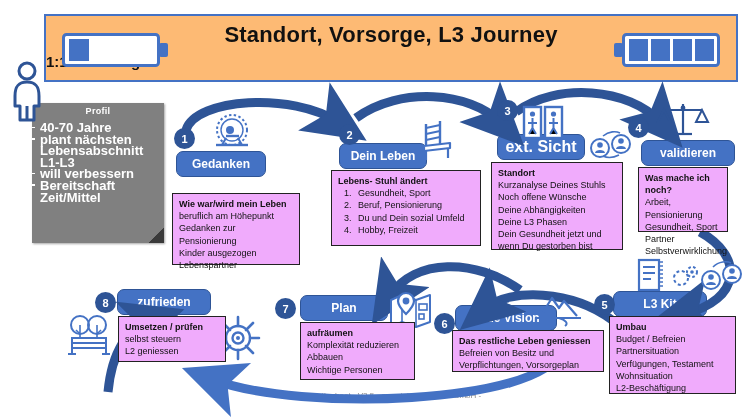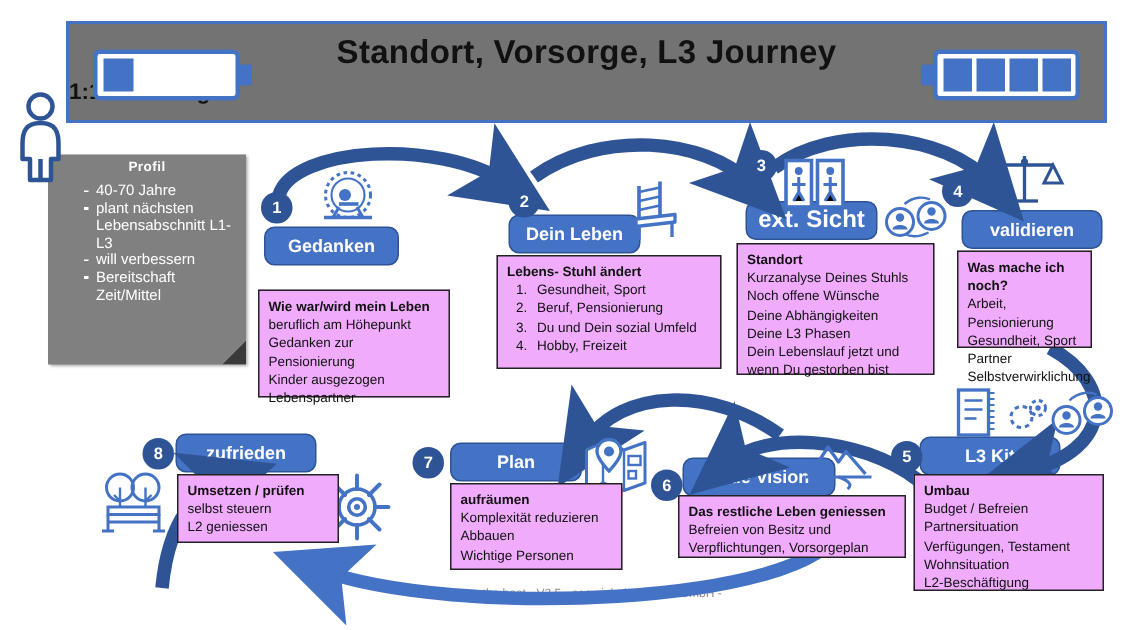--- a/index.html
+++ b/index.html
@@ -9,21 +9,21 @@
     font-family:"Liberation Sans", sans-serif;
     overflow:hidden;
     position:relative;
   }
   #stage{position:absolute;left:0;top:0;width:754px;height:420px;}
   .abs{position:absolute;}
 
   
   #header{
     left:44px;top:14px;width:694px;height:68px;
-    border:2px solid #4472C4;background:#737373;box-sizing:border-box;
+    border:2px solid #4472C4;background:#fdba74;box-sizing:border-box;
   }
   #header-title{
     position:absolute;left:0;right:0;top:6px;
     text-align:center;font-size:22px;font-weight:bold;color:#111;
     letter-spacing:.2px;
   }
   #header-sub{
     position:absolute;left:0;right:0;top:37px;
     text-align:left;font-size:15px;font-weight:bold;color:#111;
   }
@@ -35,22 +35,22 @@
   #profile{
     left:32px;top:103px;width:132px;height:140px;
     background:#808080;
     box-shadow:1px 1px 2px rgba(0,0,0,.35);
   }
   #profile-title{
     text-align:center;color:#fff;font-size:9px;font-weight:bold;
     padding-top:3px;letter-spacing:.3px;
   }
   #profile-list{
-    list-style:none;margin:6px 0 0 0;padding:0 5px 0 24px;
-    color:#fff;font-size:10px;font-weight:normal;line-height:11.6px;
+    list-style:none;margin:6px 0 0 0;padding:0 5px 0 0;
+    color:#fff;font-size:13px;font-weight:bold;line-height:11.6px;
   }
   #profile-list li{position:relative;padding-left:8px;}
   #profile-list li:before{
     content:"";position:absolute;left:0;top:4.5px;
     width:3px;height:1.5px;background:#fff;
   }
   #profile-fold{
     position:absolute;right:0;bottom:0;width:0;height:0;
     border-left:16px solid transparent;border-bottom:16px solid #ffffff;
   }
@@ -212,21 +212,21 @@
     <path d="M32.5,14 L32.5,26 M28,19 L37,19 M29,30 L32.5,24 L36,30" stroke="#4472C4" stroke-width="2"></path>
   </svg>
   <div class="stepnum" style="left:497px;top:100px">3</div>
   <div class="pill" style="left:497px;top:134px;width:86px;height:24px;font-size:16px">ext. Sicht</div>
   <div class="card pad" style="left:491px;top:162px;width:132px;height:88px">
     <div class="hd">Standort</div>
     <div class="ln">Kurzanalyse Deines Stuhls</div>
     <div class="ln">Noch offene Wünsche</div>
     <div class="ln">Deine Abhängigkeiten</div>
     <div class="ln">Deine L3 Phasen</div>
-    <div class="ln">Dein Lebenslauf jetzt und</div>
+    <div class="ln">Dein Gesundheit jetzt und</div>
     <div class="ln">wenn Du gestorben bist</div>
   </div>
 
   <svg class="ic" style="left:589px;top:128px" width="44" height="32" viewBox="0 0 44 32">
     <circle cx="11" cy="20" r="9" fill="#fff" stroke="#4472C4" stroke-width="2"></circle>
     <circle cx="11" cy="17" r="2.8" fill="#4472C4"></circle>
     <path d="M6,25 C6,21 16,21 16,25 Z" fill="#4472C4"></path>
     <circle cx="32" cy="16" r="9" fill="#fff" stroke="#4472C4" stroke-width="2"></circle>
     <circle cx="32" cy="13" r="2.8" fill="#4472C4"></circle>
     <path d="M27,21 C27,17 37,17 37,21 Z" fill="#4472C4"></path>

